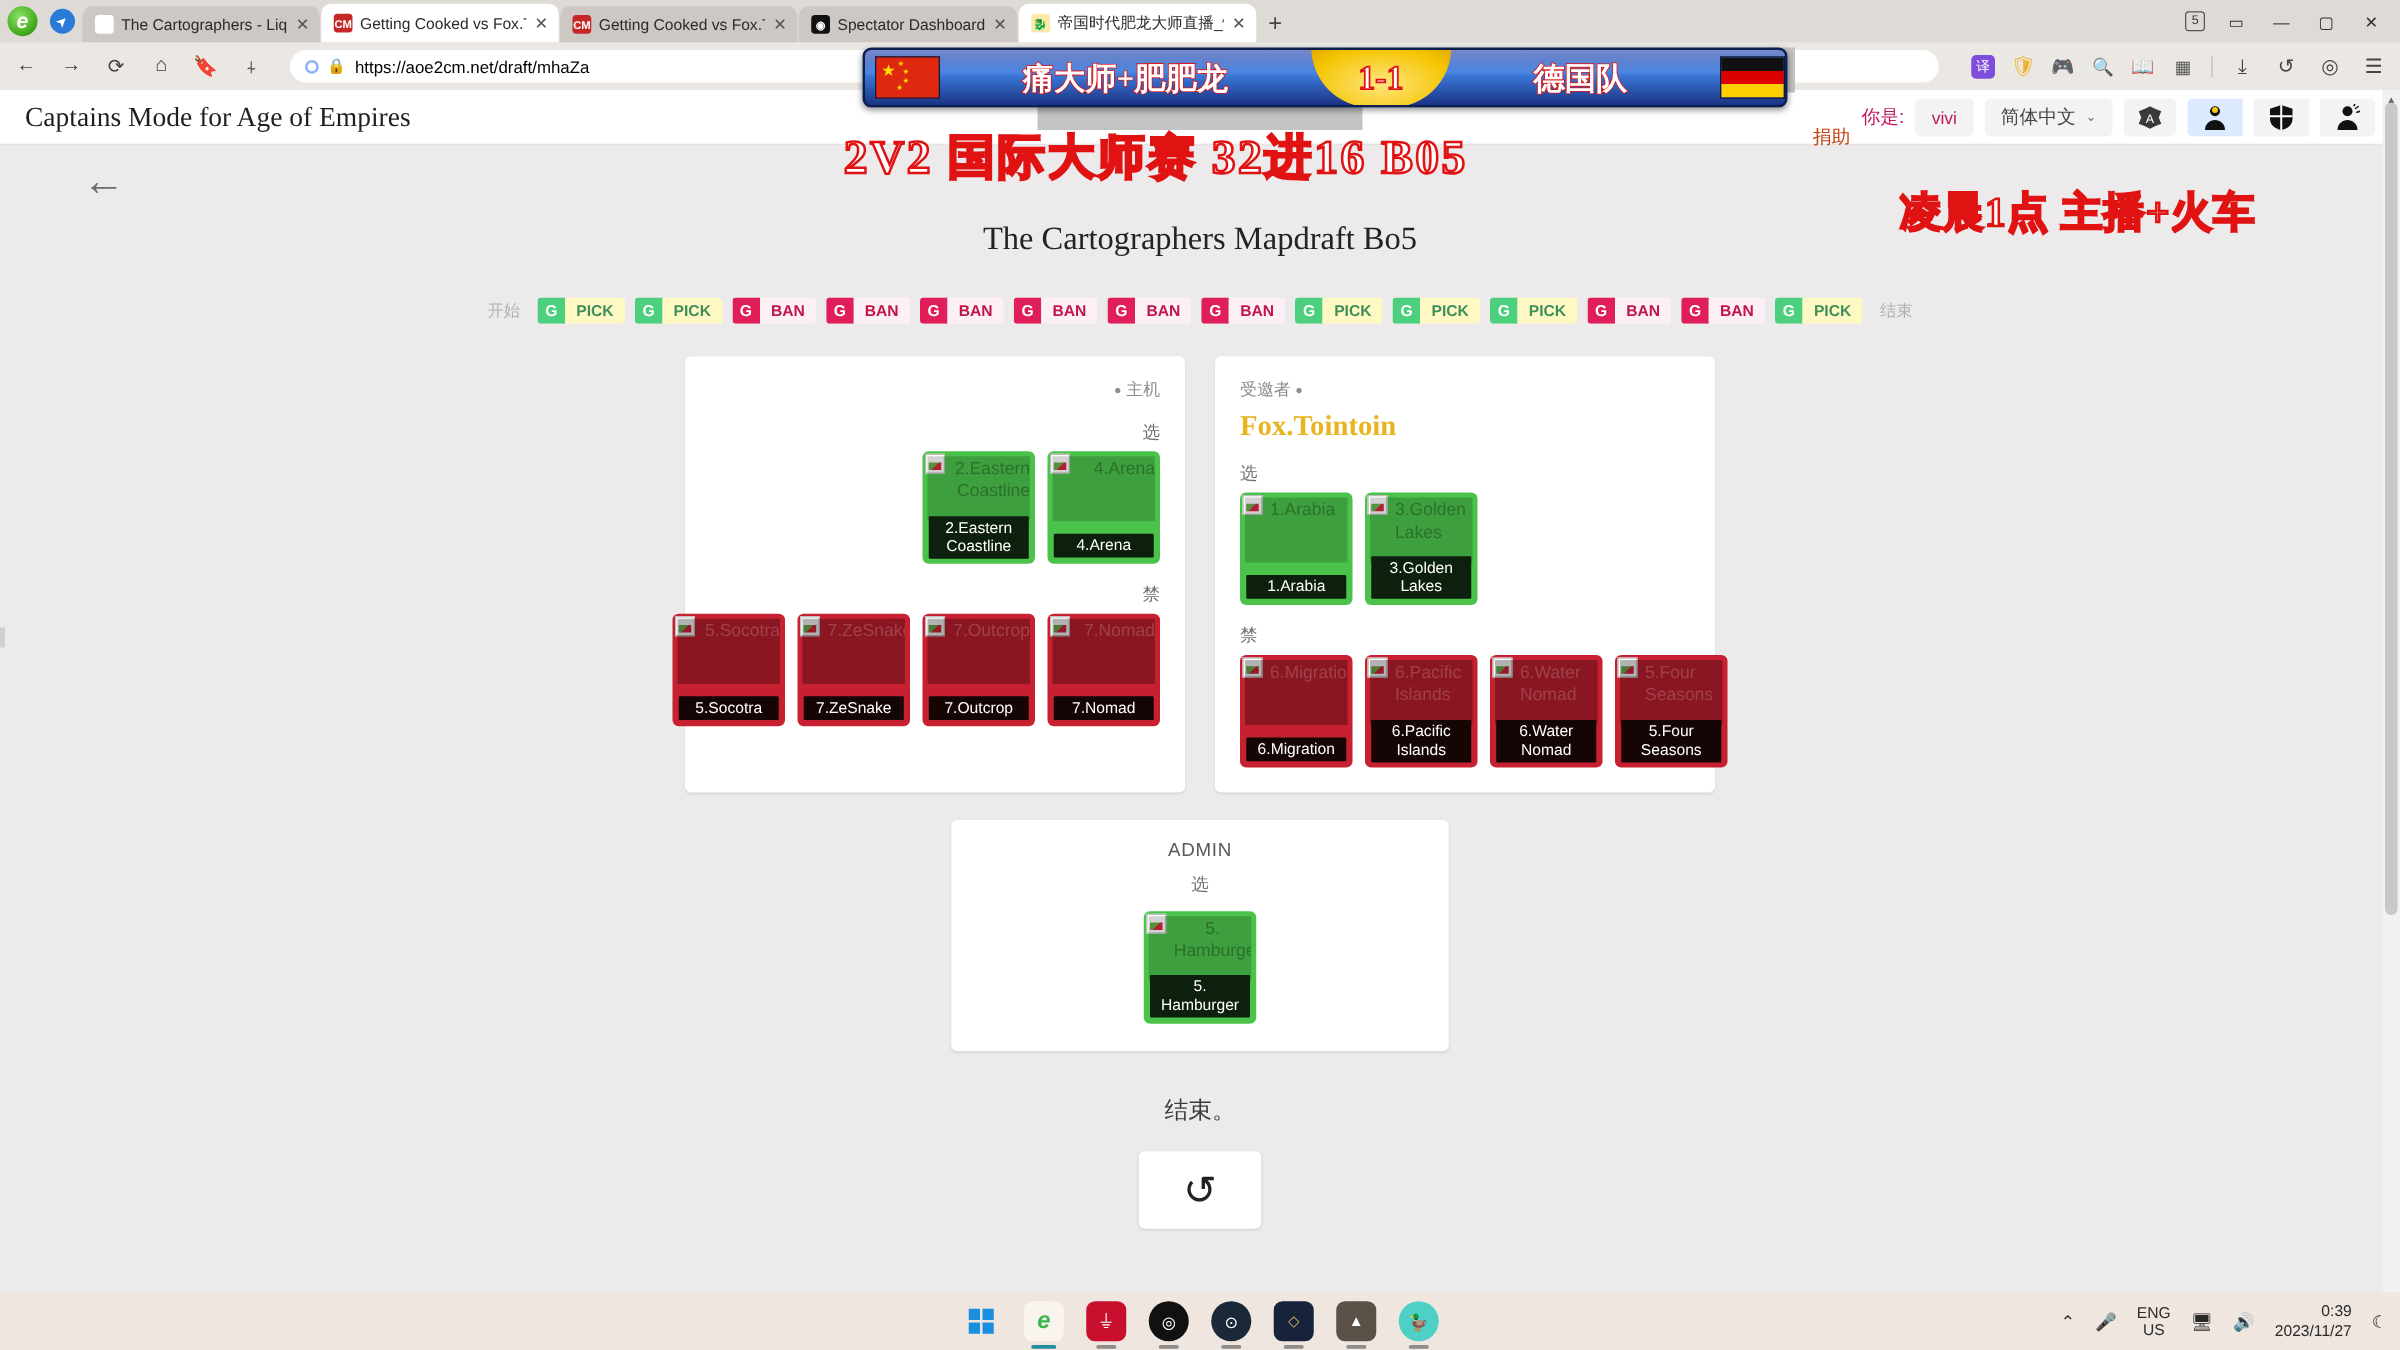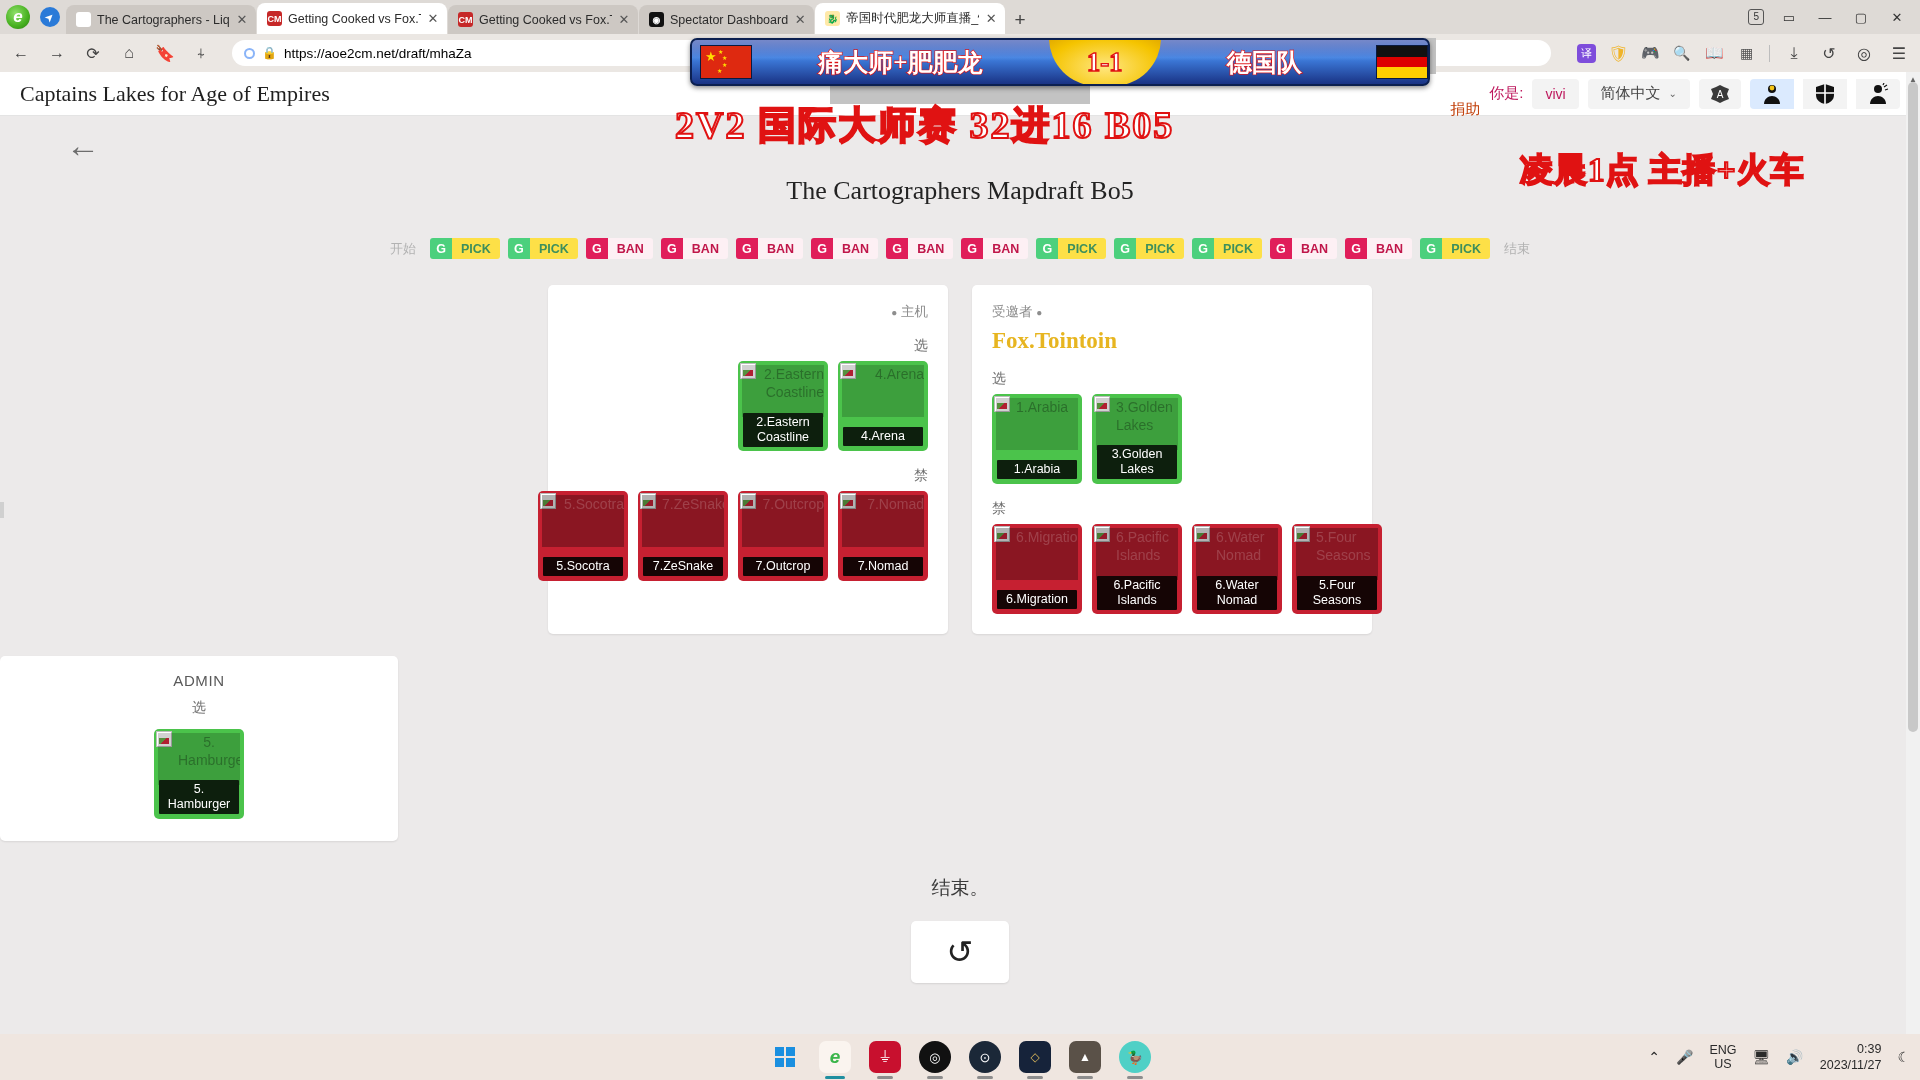--- a/index.html
+++ b/index.html
@@ -153,21 +153,21 @@
     overflow: hidden; font-size: 12.5px; font-weight: bold;
   }
   .seq-g {
     width: 22px; display:flex;align-items:center;justify-content:center;
     color: #fff;
   }
   .seq-act {
     padding: 0 9px; display:flex;align-items:center;justify-content:center;
   }
   .pick .seq-g { background: #4cd07d; }
-  .pick .seq-act { background: #fde047; color: #3e8f5c; }
+  .pick .seq-act { background: #fef9c3; color: #3e8f5c; }
   .ban .seq-g { background: #e01e5a; }
   .ban .seq-act { background: #fdf0f4; color: #c0164a; }
 
   
   .cards-row {
     display: flex; justify-content: center; gap: 24px; margin-top: 26px;
   }
   .card {
     background: #fff; border-radius: 5px; width: 400px; padding: 18px 20px 20px;
     box-shadow: 0 1px 2px rgba(0,0,0,.09);
@@ -208,21 +208,21 @@
   }
   .tile-cap {
     position: absolute; left: 5px; right: 5px; bottom: 5px;
     background: #0d1f0d; color: #fff; font-size: 12.5px; line-height: 15px;
     text-align: center; padding: 2px 3px; border-radius: 1px;
   }
   .tile.bant .tile-cap { background: #150505; }
   .tile-cap.two { bottom: 4px; }
 
   
-  .admin-wrap { display:flex; justify-content:flex-start; margin-top: 22px; }
+  .admin-wrap { display:flex; justify-content:center; margin-top: 22px; }
   .admin-card {
     background:#fff; border-radius:5px; width: 398px; padding: 16px 20px 22px;
     text-align: center; box-shadow: 0 1px 2px rgba(0,0,0,.09);
   }
   .admin-title { font-size: 15px; color: #595959; letter-spacing: .6px; }
   .admin-sub { font-size: 14px; color: #6f6f6f; margin-top: 10px; }
   .admin-tile-wrap { display:flex;justify-content:center;margin-top: 12px; }
   .tile.big { width: 90px; height: 90px; }
 
   .end-text {
@@ -415,21 +415,21 @@
         <span class="tb-icon">↺</span>
         <span class="tb-icon">◎</span>
         <span class="tb-icon">☰</span>
       </div>
     </div>
   </div>
 
   <div class="page">
 
     <div class="site-header">
-      <div class="site-title">Captains Lakes for Age of Empires</div>
+      <div class="site-title">Captains Mode for Age of Empires</div>
       <div class="header-right">
         <span class="hdr-link">捐助</span>
         <span class="hdr-label">你是:</span>
         <span class="hdr-pill">vivi</span>
         <span class="hdr-pill lang">
           <span>简体中文</span>
           <span class="chev">⌄</span>
         </span>
         <span class="icon-btn">
           <svg width="20" height="20" viewBox="0 0 20 20">

